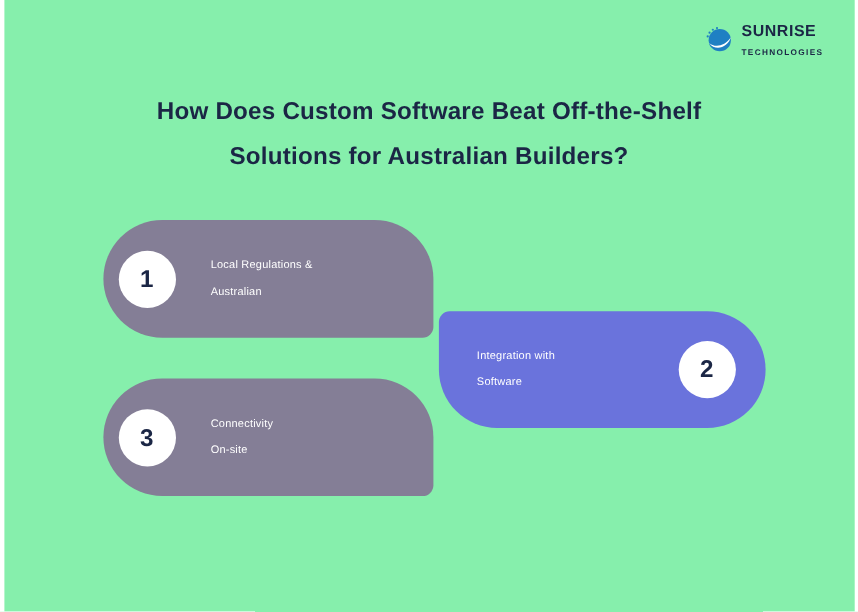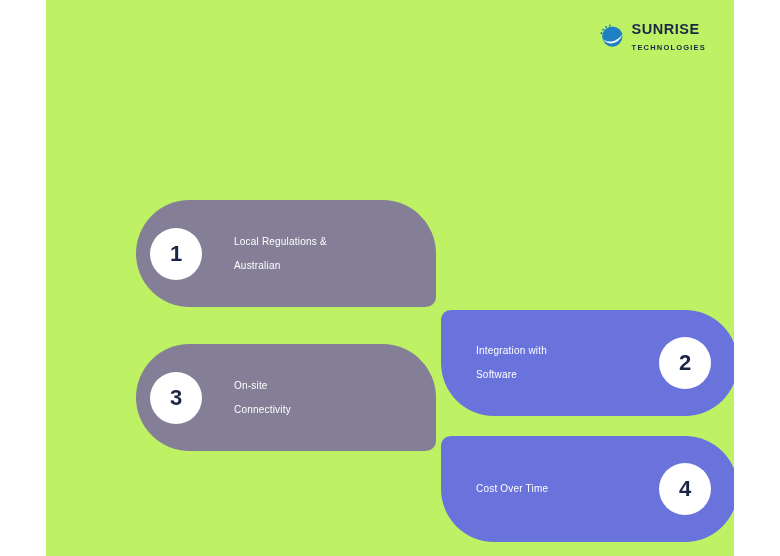--- a/index.html
+++ b/index.html
@@ -1,23 +1,23 @@
 <!DOCTYPE html>
 <html><head>
 <meta charset="utf-8">
 <style>
   * { margin: 0; padding: 0; box-sizing: border-box; }
   html, body { background: #ffffff; }
   body { font-family: "Liberation Sans", sans-serif; }
 
   .page {
     position: relative;
-    width: 688px;
+    width: 773px;
     height: 556px;
-    background: #bef264;
+    background: #86efac;
     overflow: hidden;
     margin: 0 auto;
   }
 
   
   .logo {
     position: absolute;
     top: 22px;
     right: 28px;
     display: flex;
@@ -61,21 +61,20 @@
     align-items: center;
     color: #ffffff;
   }
   .card--gray {
     background: #847e96;
     border-radius: 54px 54px 10px 54px;
   }
   .card--blue {
     background: #6a73dc;
     border-radius: 10px 54px 54px 54px;
-    margin-top: 27px;
   }
 
   .card--left  { left: 90px;  width: 300px; height: 107px; padding: 0 20px 0 14px; gap: 32px; }
   .card--right { left: 395px; width: 297px; height: 106px; padding: 0 27px 0 35px; }
 
   .card-1 { top: 200px; }
   .card-2 { top: 283px; }
   .card-3 { top: 344px; }
   .card-4 { top: 409px; }
 
@@ -116,46 +115,43 @@
         <circle cx="9.5" cy="4.8" r="1.2"></circle>
         <circle cx="14" cy="3" r="1.2"></circle>
       </g>
     </svg>
     <div class="logo-text">
       <span class="logo-name">SUNRISE</span>
       <span class="logo-subname">TECHNOLOGIES</span>
     </div>
   </div>
 
+  <div class="title">
+    <div>How Does Custom Software Beat Off-the-Shelf</div>
+    <div>Solutions for Australian Builders?</div>
+  </div>
 
   <div class="card card--gray card--left card-1">
     <div class="num-badge">1</div>
     <div class="card-label">
       <div>Local Regulations &amp;</div>
       <div>Australian</div>
     </div>
   </div>
 
   <div class="card card--blue card--right card-2">
     <div class="card-label">
       <div>Integration with</div>
       <div>Software</div>
     </div>
     <div class="num-badge">2</div>
   </div>
 
   <div class="card card--gray card--left card-3">
     <div class="num-badge">3</div>
     <div class="card-label">
+      <div>Connectivity</div>
       <div>On-site</div>
-      <div>Connectivity</div>
     </div>
   </div>
 
-  <div class="card card--blue card--right card-4">
-    <div class="card-label">
-      <div>Cost Over Time</div>
-      <div></div>
-    </div>
-    <div class="num-badge">4</div>
-  </div>
 
 </div>
 
 </body></html>

